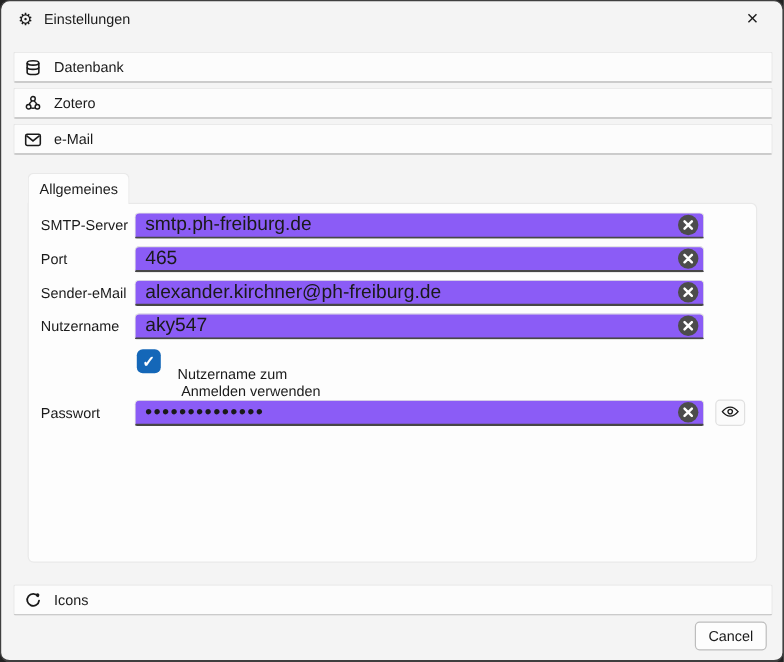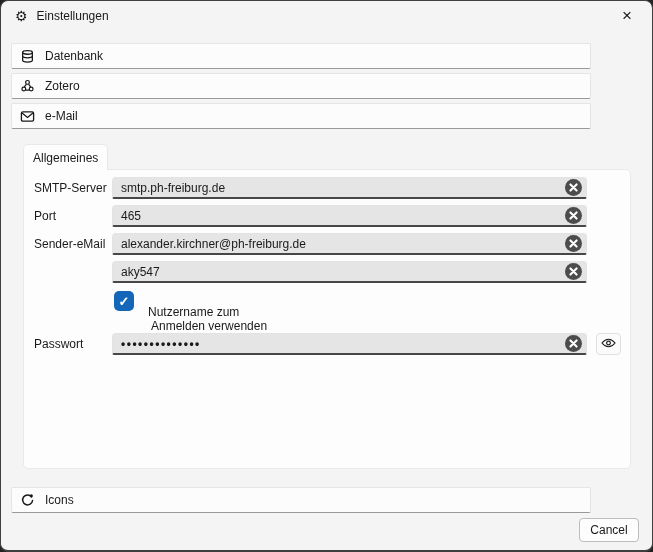--- a/index.html
+++ b/index.html
@@ -9,42 +9,42 @@
     border:1px solid #3f3f3f;border-bottom-width:2px;border-radius:8px;overflow:hidden;
     color:#1a1a1a;font-size:12px;
   }
   
   .titlebar{position:absolute;left:0;top:0;width:100%;height:30px;display:flex;align-items:center;}
   .titlebar .app-icon{margin-left:14px;font-size:14px;line-height:1;}
   .titlebar .title{margin-left:9px;text-align:right;}
   .close-btn{position:absolute;right:6px;top:2px;width:38px;height:26px;display:flex;align-items:center;justify-content:center;font-size:17px;color:#1a1a1a;cursor:pointer;border-radius:5px;}
   
   .expander{
-    position:absolute;left:10px;width:580px;height:26px;background:#fcfcfc;
+    position:absolute;left:10px;width:633px;height:26px;background:#fcfcfc;
     border:1px solid #e5e5e5;border-bottom:1px solid #9a9a9a;border-radius:2px;
     display:flex;align-items:center;cursor:pointer;
   }
   .expander .exp-icon{margin-left:8px;display:flex;align-items:center;}
   .expander .exp-label{margin-left:10px;}
   #sec-datenbank{top:42px;} #sec-zotero{top:72px;} #sec-email{top:102px;} #sec-icons{top:486px;}
   
   .tab{position:absolute;display:flex;align-items:center;border-radius:5px 5px 0 0;padding:0 9px;cursor:pointer;}
   .tab-active{left:22px;top:143px;height:26px;background:#fdfdfd;border:1px solid #e9e9e9;border-bottom:none;z-index:3;}
   .tab-inactive{left:114px;top:145px;height:24px;background:#e5e5e5;border:1px solid #d8d8d8;border-bottom:none;padding:0 10px;z-index:3;}
   .tab-pane{
     position:absolute;left:22px;top:168px;width:608px;height:300px;background:#fdfdfd;
     border:1px solid #e9e9e9;border-radius:0 5px 5px 5px;z-index:1;
   }
   
   .f-label{position:absolute;left:10px;width:86px;line-height:22px;}
   .f-row{position:absolute;left:88px;width:475px;height:22px;}
   .f-row input{
     width:100%;height:100%;border:1px solid #e3e3e3;border-bottom:2px solid #474747;
-    border-radius:4px 4px 2px 2px;background:#e5e5e5;padding:0 28px 0 8px;
-    font-family:"Liberation Sans",sans-serif;font-size:12px;color:#1a1a1a;outline:none;
+    border-radius:4px 4px 2px 2px;background:#8b5cf6;padding:0 28px 0 8px;
+    font-family:"Liberation Sans",sans-serif;font-size:16px;color:#1a1a1a;outline:none;
   }
   .pw input{font-weight:bold;letter-spacing:1.5px;}
   .clear-btn{
     position:absolute;right:5px;top:2px;width:17px;height:17px;border-radius:50%;
     background:#4c4c4c;display:flex;align-items:center;justify-content:center;cursor:pointer;
   }
   .checkbox{
     position:absolute;left:90px;top:121px;width:20px;height:20px;border-radius:5px;
     background:#1467b8;color:#fff;display:flex;align-items:center;justify-content:center;
     font-size:13px;font-weight:bold;cursor:pointer;
@@ -138,20 +138,21 @@
     <span class="f-label" style="top:63px">Sender-eMail</span>
     <div class="f-row" style="top:63px">
       <input type="text" value="alexander.kirchner@ph-freiburg.de" style="">
       <span class="clear-btn">
           <svg width="9" height="9" viewBox="0 0 10 10">
             <path d="M1.6 1.6l6.8 6.8M8.4 1.6 1.6 8.4" stroke="#fff" stroke-width="2.3" stroke-linecap="round"></path>
           </svg>
         </span>
     </div>
 
+    <span class="f-label" style="top:91px">Nutzername</span>
     <div class="f-row" style="top:91px">
       <input type="text" value="aky547" style="">
       <span class="clear-btn">
           <svg width="9" height="9" viewBox="0 0 10 10">
             <path d="M1.6 1.6l6.8 6.8M8.4 1.6 1.6 8.4" stroke="#fff" stroke-width="2.3" stroke-linecap="round"></path>
           </svg>
         </span>
     </div>
 
     <div class="checkbox">

